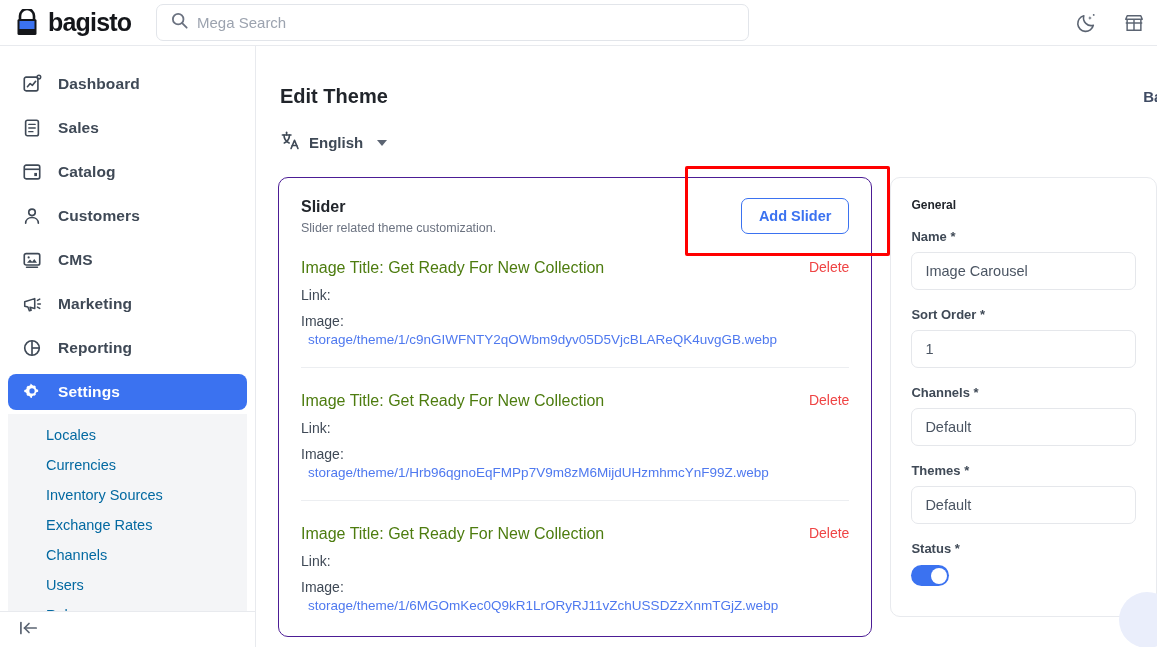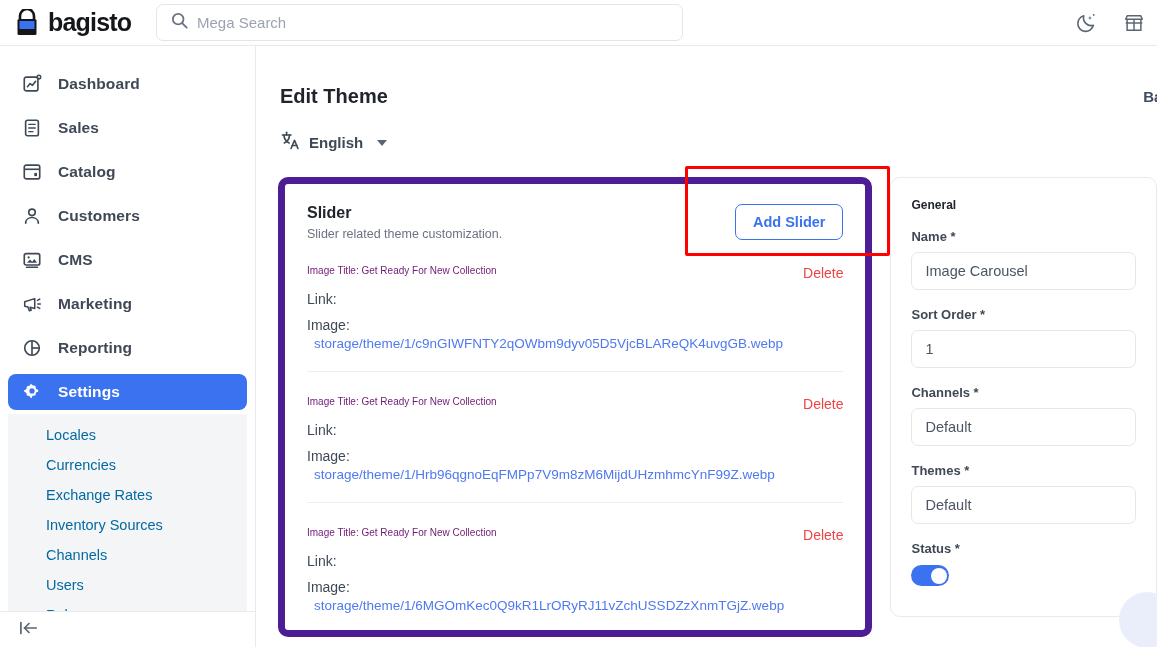--- a/index.html
+++ b/index.html
@@ -25,21 +25,21 @@
     display: flex; align-items: center; gap: 8px;
     padding-left: 14px; width: 140px;
   }
   .brand-mark { width: 26px; height: 28px; position: relative; flex: none; }
   .brand-text {
     font-size: 25px; font-weight: bold; letter-spacing: -0.8px;
     color: #14161a;
   }
   .search-wrap {
     margin-left: 16px;
-    width: 527px; height: 37px;
+    width: 593px; height: 37px;
     border: 1px solid #e2e5ea; border-radius: 7px;
     background: #fff;
     display: flex; align-items: center; gap: 9px;
     padding: 0 14px;
   }
   .search-input {
     border: none; outline: none; background: transparent;
     font-family: "Liberation Sans", sans-serif;
     font-size: 15px; color: #6b7280; width: 100%;
   }
@@ -125,21 +125,21 @@
 
   .content-row {
     display: flex; gap: 18px;
     padding: 22px 0 0 22px;
   }
 
   
   .slider-card {
     width: 610px;
     background: #fff;
-    border: 7px solid #4c1d95;
+    border: 1px solid #4c1d95;
     border-radius: 10px;
     padding: 20px 22px 0 22px;
     height: 460px;
     overflow: hidden;
     position: relative;
   }
   .slider-card-head { display: flex; align-items: flex-start; }
   .sc-title { font-size: 16px; font-weight: bold; color: #21252b; }
   .sc-sub { font-size: 12.5px; color: #6b7280; margin-top: 5px; }
   .add-btn {
@@ -147,21 +147,21 @@
     border: 1px solid #3b72f0; color: #3b72f0;
     background: #fff; border-radius: 7px;
     font-family: "Liberation Sans", sans-serif;
     font-size: 14.5px; font-weight: bold;
     padding: 9px 17px; cursor: pointer;
   }
 
   .slider-item { padding: 24px 0 20px 0; }
   .slider-item + .slider-item { border-top: 1px solid #eceef1; }
   .si-row { display: flex; align-items: flex-start; }
-  .si-title { font-size: 10px; color: #701a75; }
+  .si-title { font-size: 16px; color: #4d7c0f; }
   .si-delete {
     margin-left: auto; color: #ef4444; font-size: 14px; cursor: pointer;
   }
   .si-line { font-size: 14px; color: #3f4956; margin-top: 10px; }
   .si-path {
     font-size: 13.5px; color: #4f79ef; margin-top: 3px;
     padding-left: 7px; cursor: pointer; word-break: break-all;
   }
 
   
@@ -354,22 +354,22 @@
         <path d="M11 2.2l1.6.9.9-.35 1.5 1.5-.35.9.9 1.6 1.85.55v2.1l-1.85.55-.9 1.6.35.9-1.5 1.5-.9-.35-1.6.9-.55 1.85H9.4L8.85 14.8l-1.6-.9-.9.35-1.5-1.5.35-.9-.9-1.6L2.45 9.7V7.6l1.85-.55.9-1.6-.35-.9 1.5-1.5.9.35 1.6-.9.55-1.85" fill="#ffffff" transform="translate(0,1) scale(1.02)"></path>
         <circle cx="11" cy="9.8" r="2.9" fill="#3b72f0"></circle>
       </svg>
     </span>
     <span class="lbl">Settings</span>
   </div>
 
   <div class="subnav">
     <div class="subnav-item">Locales</div>
     <div class="subnav-item">Currencies</div>
+    <div class="subnav-item">Inventory Sources</div>
     <div class="subnav-item">Exchange Rates</div>
-    <div class="subnav-item">Inventory Sources</div>
     <div class="subnav-item">Channels</div>
     <div class="subnav-item">Users</div>
     <div class="subnav-item">Roles</div>
   </div>
 </div>
 
 <div class="page-bottom-strip"></div>
 
 <div class="sidebar-footer">
   <span>

